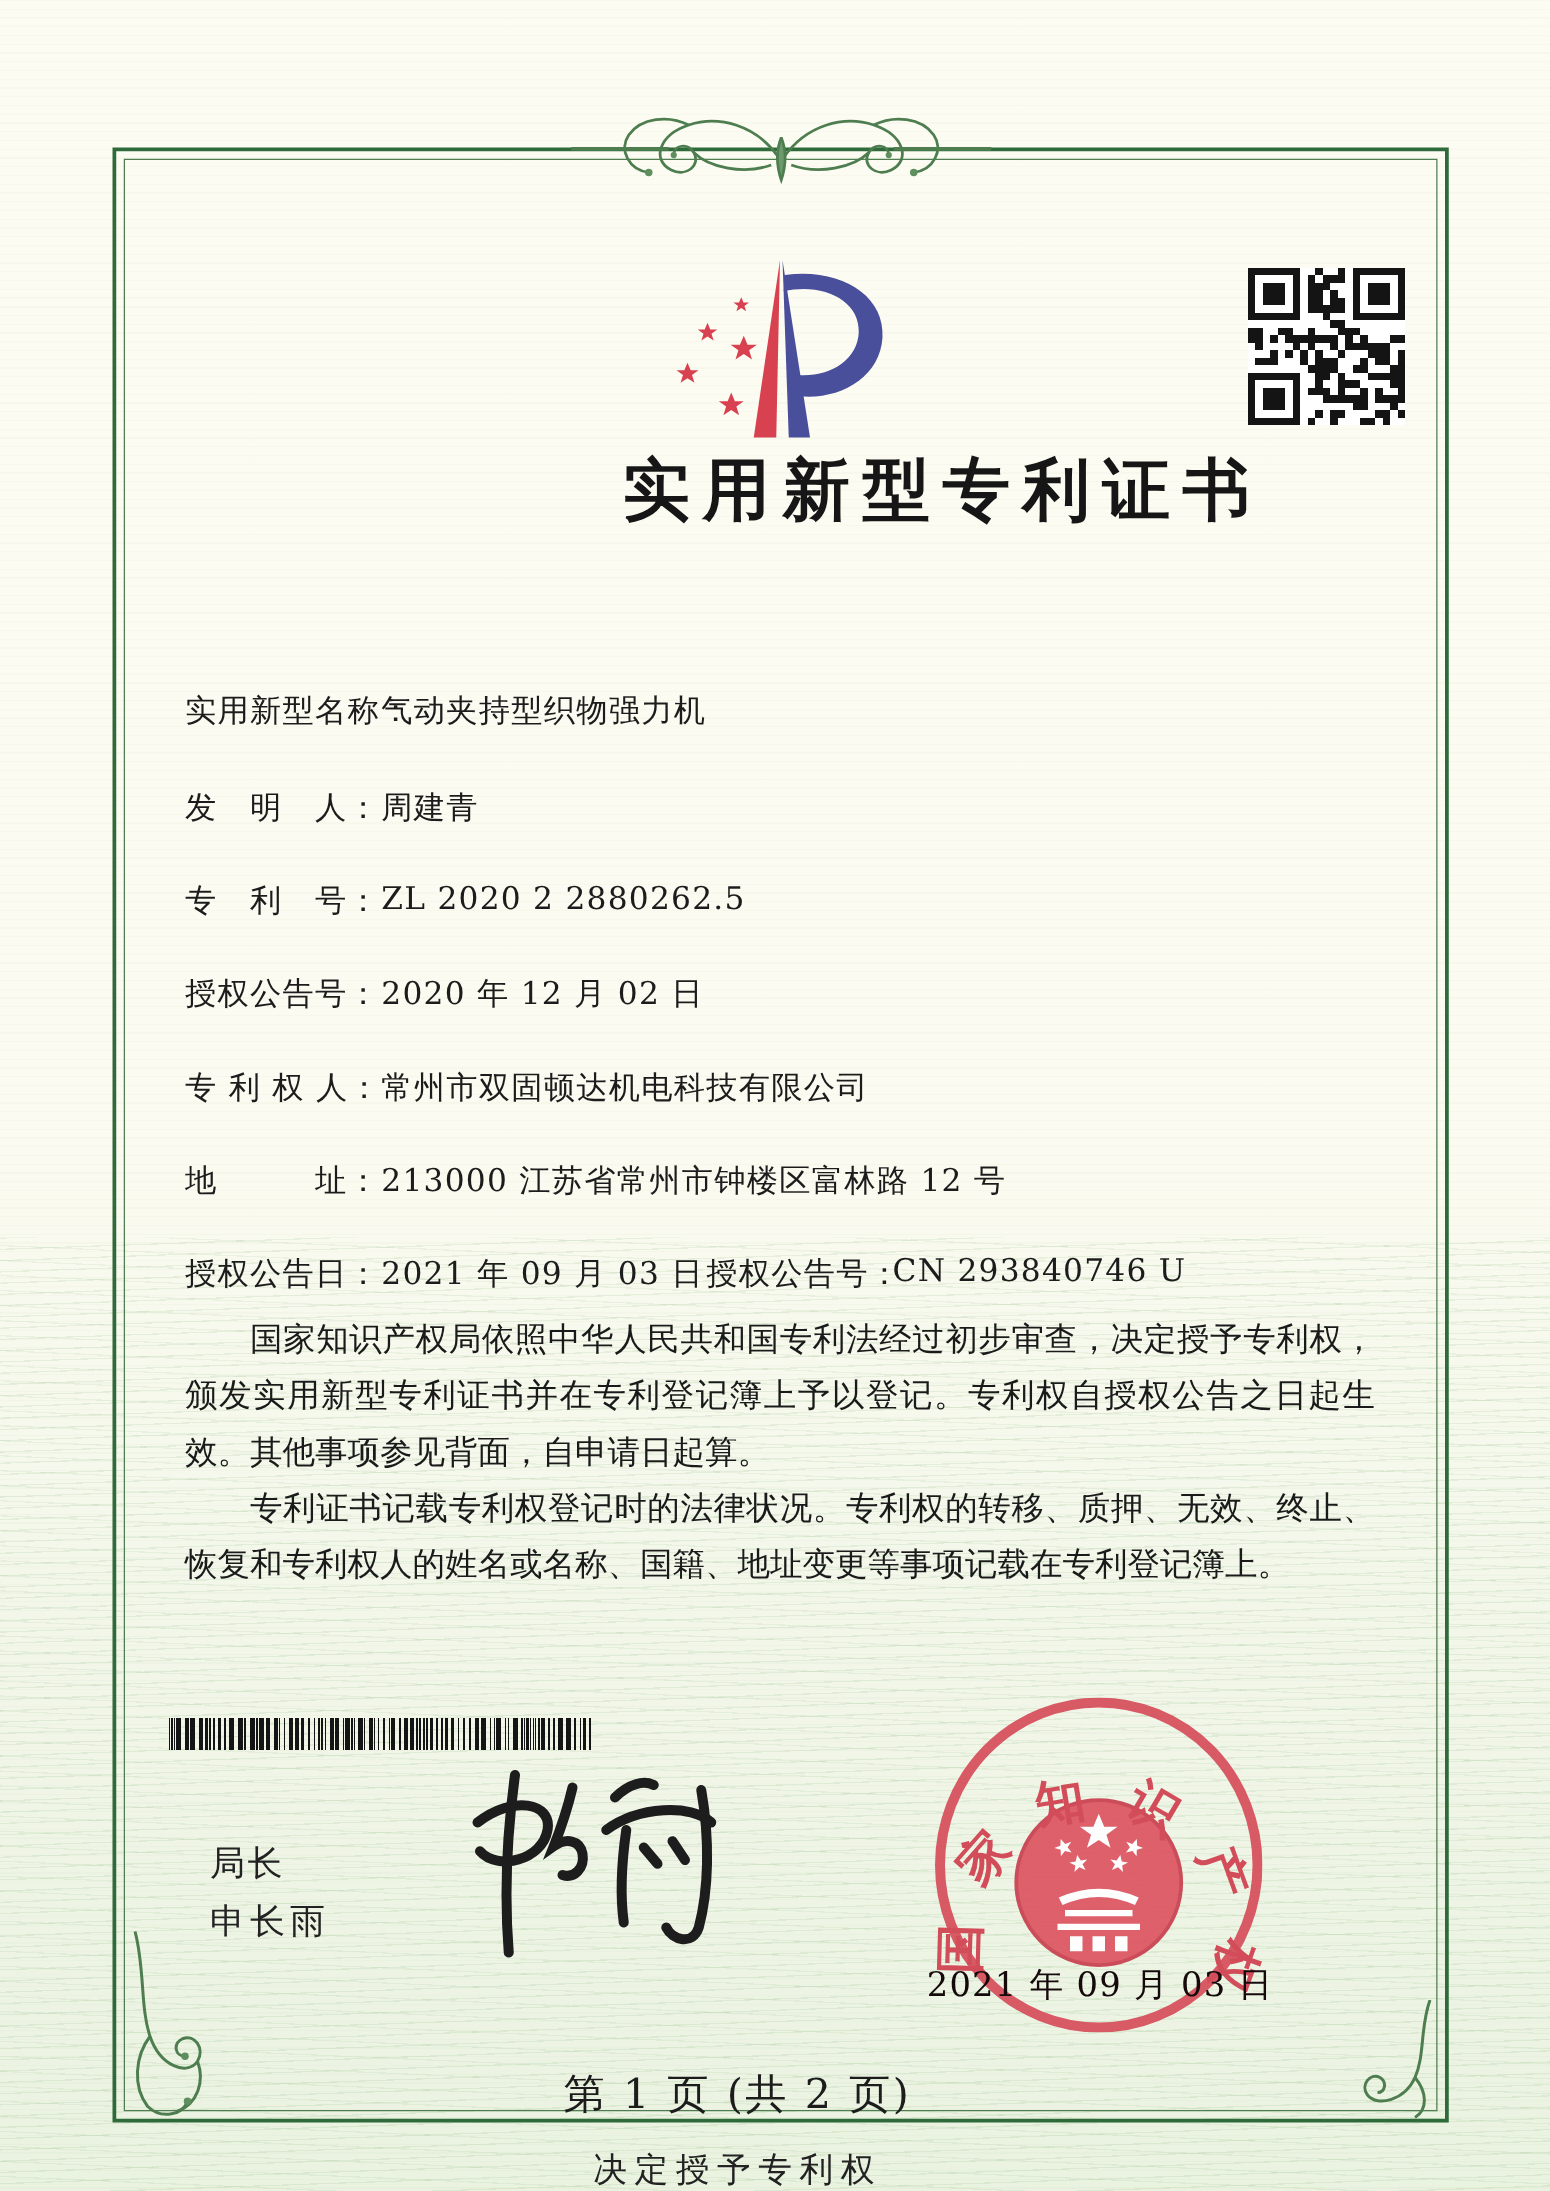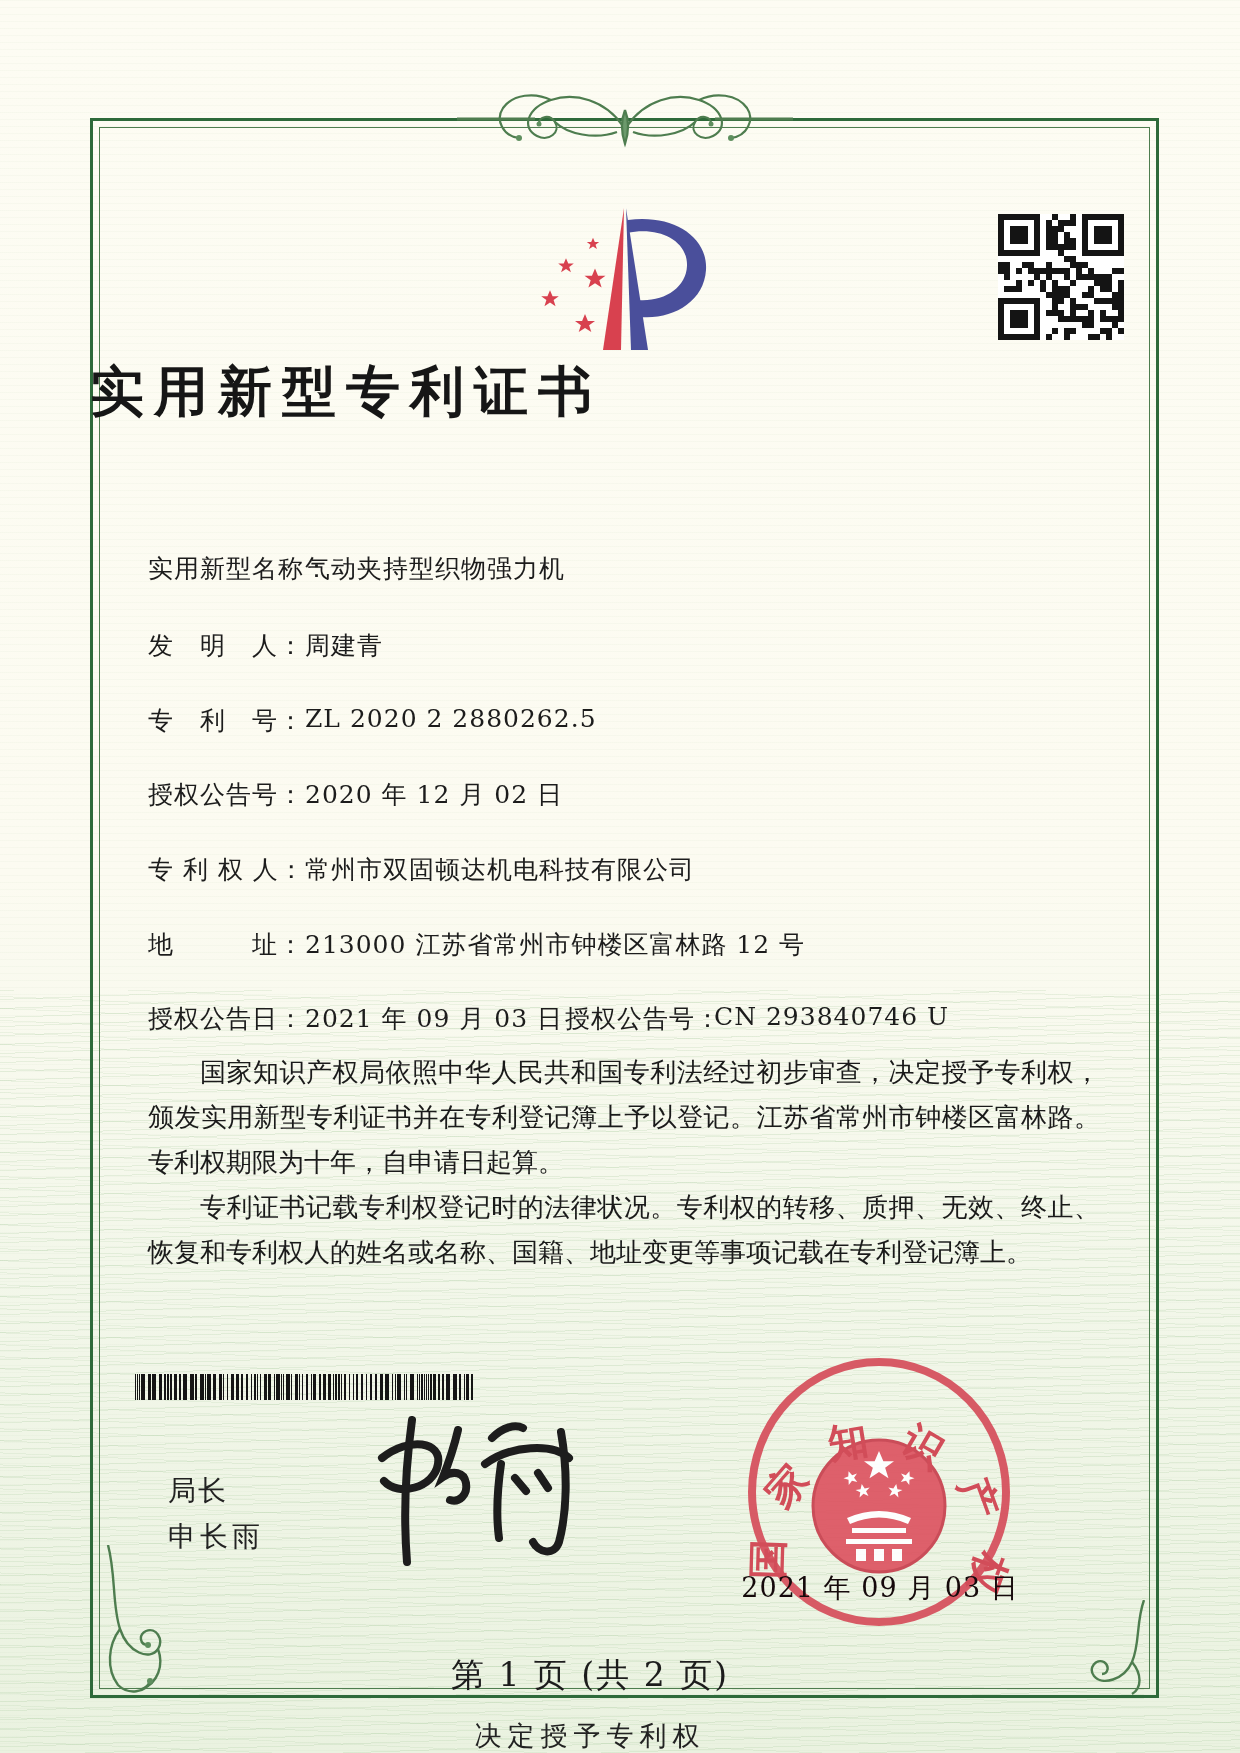--- a/index.html
+++ b/index.html
@@ -36,21 +36,21 @@
   .ornament-br  { position:absolute; left:1082px; top:1600px; z-index:2; transform:scaleX(-1); }
 
   .cert-no {
     position:absolute; left:140px; top:212px; z-index:2;
     font-size:25px; letter-spacing:4px; color:#222;
   }
   .logo { position:absolute; left:500px; top:198px; z-index:2; }
   .qr   { position:absolute; left:998px; top:214px; z-index:2; }
 
   .title {
-    position:absolute; left:90px; top:356px; width:920px; text-align:left; z-index:2;
+    position:absolute; left:90px; top:356px; width:920px; text-align:right; z-index:2;
     font-size:54px; font-weight:bold; letter-spacing:10px; color:#161616;
   }
 
   .field-row { position:absolute; left:148px; width:950px; z-index:2; font-size:25px; }
   .field-row .flabel { position:absolute; left:0; letter-spacing:1px; white-space:pre; }
   .field-row .fvalue { position:absolute; left:157px; letter-spacing:1px; white-space:pre; }
   .field-row .flabel2 { position:absolute; left:417px; letter-spacing:1px; white-space:pre; }
   .field-row .fvalue2 { position:absolute; left:566px; letter-spacing:1px; white-space:pre; }
 
   .body-text {
@@ -334,21 +334,21 @@
     <span class="fvalue">213000 江苏省常州市钟楼区富林路 12 号</span>
   </div>
   <div class="field-row" style="top:1002px">
     <span class="flabel">授权公告日：</span>
     <span class="fvalue">2021 年 09 月 03 日</span>
     <span class="flabel2">授权公告号：</span>
     <span class="fvalue2">CN 293840746 U</span>
   </div>
 
   <div class="body-text">
-    <p>国家知识产权局依照中华人民共和国专利法经过初步审查，决定授予专利权，颁发实用新型专利证书并在专利登记簿上予以登记。江苏省常州市钟楼区富林路。专利权期限为十年，自申请日起算。</p>
+    <p>国家知识产权局依照中华人民共和国专利法经过初步审查，决定授予专利权，颁发实用新型专利证书并在专利登记簿上予以登记。专利权自授权公告之日起生效。其他事项参见背面，自申请日起算。</p>
     <p>专利证书记载专利权登记时的法律状况。专利权的转移、质押、无效、终止、恢复和专利权人的姓名或名称、国籍、地址变更等事项记载在专利登记簿上。</p>
   </div>
 
   <div class="barcode">
     <svg width="347" height="26" viewBox="0 0 347 26" shape-rendering="crispEdges">
       <g id="barcode-bars">
           <rect x="0" y="0" width="1" height="26" fill="#141414"></rect>
           <rect x="2" y="0" width="1" height="26" fill="#141414"></rect>
           <rect x="4" y="0" width="1" height="26" fill="#141414"></rect>
           <rect x="6" y="0" width="4" height="26" fill="#141414"></rect>

